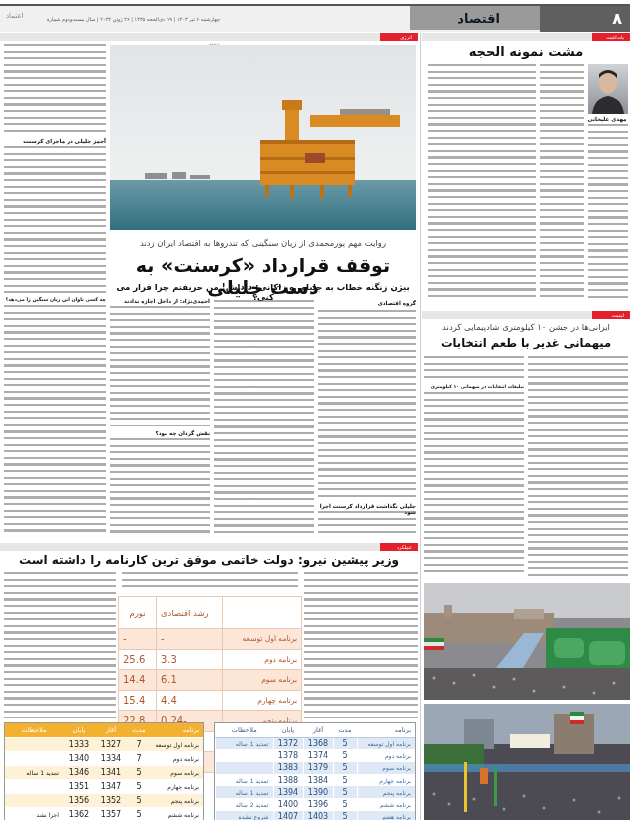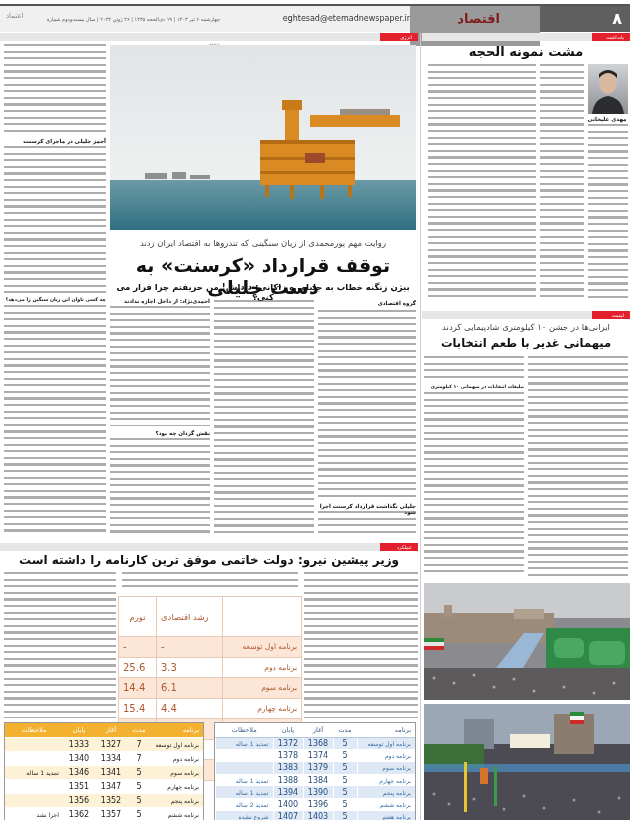--- a/index.html
+++ b/index.html
@@ -1,40 +1,40 @@
 <!DOCTYPE html>
 <html><head>
 <meta charset="utf-8">
 <style>
   * { box-sizing: border-box; margin: 0; padding: 0; }
   body { width: 630px; height: 820px; background: #fff; font-family: "DejaVu Sans", sans-serif; overflow: hidden; position: relative; color: #222; }
   .abs { position: absolute; }
   
   .hdr { left: 0; top: 4px; width: 630px; height: 28px; border-top: 2px solid #555; background: #f0f0f0; }
   .hdr .pg { right: 0; top: 0; width: 90px; height: 26px; background: #5f5f5f; color: #fff; font-size: 16px; font-weight: bold; padding-right: 8px; text-align: right; line-height: 26px; }
-  .hdr .sec { right: 90px; top: 0; width: 130px; height: 40px; background: #9a9a9a; color: #7f1d1d; font-size: 13px; font-weight: bold; text-align: right; padding-right: 40px; line-height: 26px; }
+  .hdr .sec { right: 90px; top: 0; width: 130px; height: 24px; background: #9a9a9a; color: #0f172a; font-size: 13px; font-weight: bold; text-align: right; padding-right: 40px; line-height: 26px; }
   .hdr .email { left: 250px; top: 0; width: 160px; height: 26px; font-size: 8px; line-height: 26px; color: #333; text-align: right; }
   .hdr .date { left: 40px; top: 0; width: 180px; height: 26px; font-size: 5px; line-height: 26px; color: #555; direction: rtl; }
   .hdr .logo { left: 6px; top: 6px; width: 30px; height: 14px; font-size: 7px; color: #888; }
   
   .sbar { height: 8px; background: #e6e6e6; }
   .sbar .tag { position: absolute; right: 0; top: 0; height: 8px; background: #e3202b; color: #fff; font-size: 5px; padding: 0 6px; line-height: 8px; min-width: 38px; text-align: right; }
   .vline { width: 1px; background: #ccc; }
   .stripes { background: repeating-linear-gradient(to bottom, #6a6a6a 0, #6a6a6a 2.2px, transparent 2.2px, transparent 6.6px); opacity: .55; }
   .h-editorial { font-size: 13px; font-weight: bold; color: #111; text-align: center; direction: rtl; }
   .kicker { font-size: 8.5px; color: #444; text-align: center; direction: rtl; }
   .headline-big { font-size: 19px; font-weight: 900; color: #111; text-align: center; direction: rtl; letter-spacing: -0.3px; }
   .subhead { font-size: 8.5px; color: #111; text-align: center; direction: rtl; font-weight: bold; }
   .subtitle-b { font-size: 5.5px; font-weight: bold; color: #111; direction: rtl; }
   .photo { overflow: hidden; }
   
   table { border-collapse: collapse; direction: rtl; }
   .t1 { font-size: 8px; }
   .t1 td { border: 1px solid #e9c9b4; height: 20.5px; padding: 0 4px; }
-  .t1 .hd td { background: #fff; color: #b05a2e; font-size: 8.5px; height: 40px; }
+  .t1 .hd td { background: #fff; color: #b05a2e; font-size: 8.5px; height: 32px; }
   .t1 td.nm { color: #b05a2e; font-size: 7.5px; }
   .t1 td.v { text-align: left; color: #b05a2e; font-family: "DejaVu Sans", sans-serif; font-size: 10px; }
   .t1 tr:nth-child(even) td { background: #fbe6d8; }
   .t1 tr:nth-child(odd):not(.hd) td { background: #fff; }
   .t2 { font-size: 6px; width: 100%; }
   .t2 td { height: 14px; padding: 0 4px; border-bottom: 1px solid #fff; }
   .t2 .hd td { background: #f3b12f; color: #fff; font-size: 6.5px; height: 14px; }
   .t2 tr:nth-child(even) td { background: #fdf1d6; }
   .t2 tr:nth-child(odd):not(.hd) td { background: #fff; }
   .t2 td.num { font-size: 8px; color: #222; text-align: center; }
@@ -46,21 +46,20 @@
   .t3 td { color: #3a6ea5; }
   .t3 td.num { font-size: 8px; color: #274d7a; text-align: center; }
   .tblbox { border: 1px solid #999; }
 </style>
 </head>
 <body>
 
 <div class="abs hdr">
   <div class="abs pg">۸</div>
   <div class="abs sec">اقتصاد</div>
-  <div class="abs email">eghtesad@etemadnewspaper.ir</div>
   <div class="abs date">چهارشنبه ۶ تیر ۱۴۰۳ | ۱۹ ذی‌الحجه ۱۴۴۵ | ۲۶ ژوئن ۲۰۲۴ | سال بیست‌ودوم شماره ۵۷۶۶</div>
   <div class="abs logo">اعتماد</div>
 </div>
 
 <div class="abs sbar" style="left:422px;top:33px;width:208px;">
   <span class="tag">یادداشت</span>
 </div>
 <div class="abs sbar" style="left:0;top:33px;width:418px;">
   <span class="tag">انرژی</span>
 </div>

